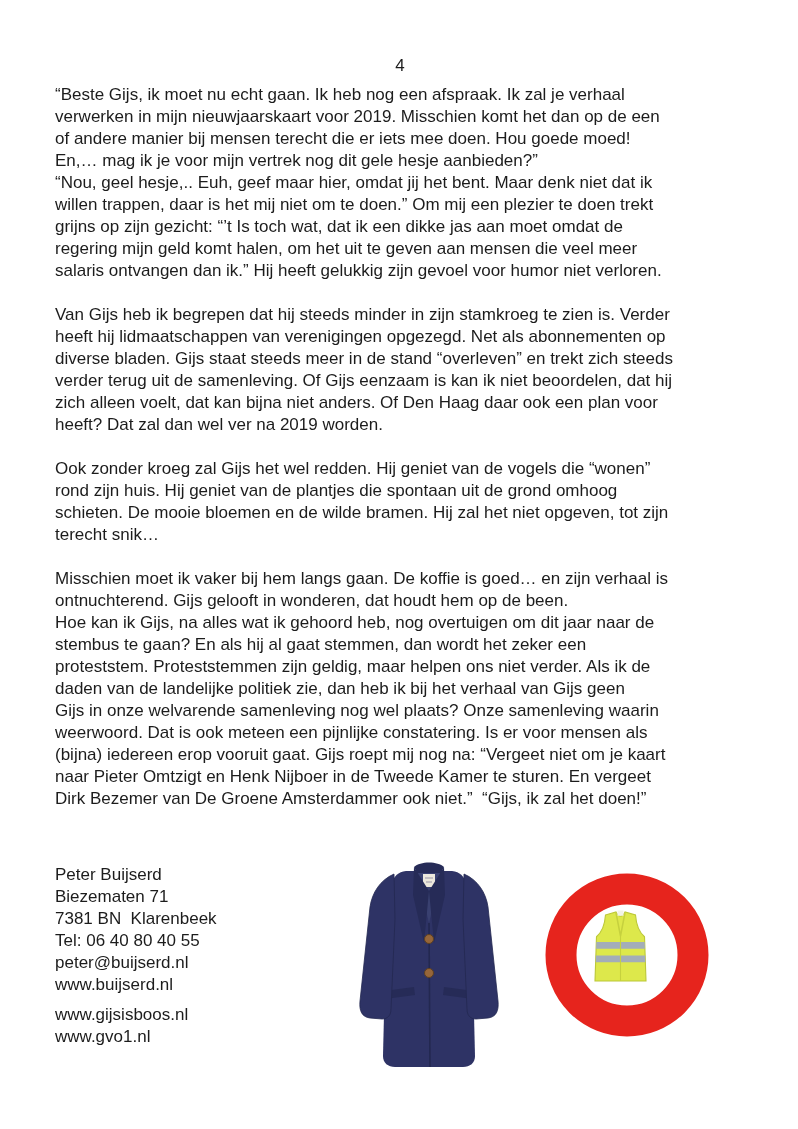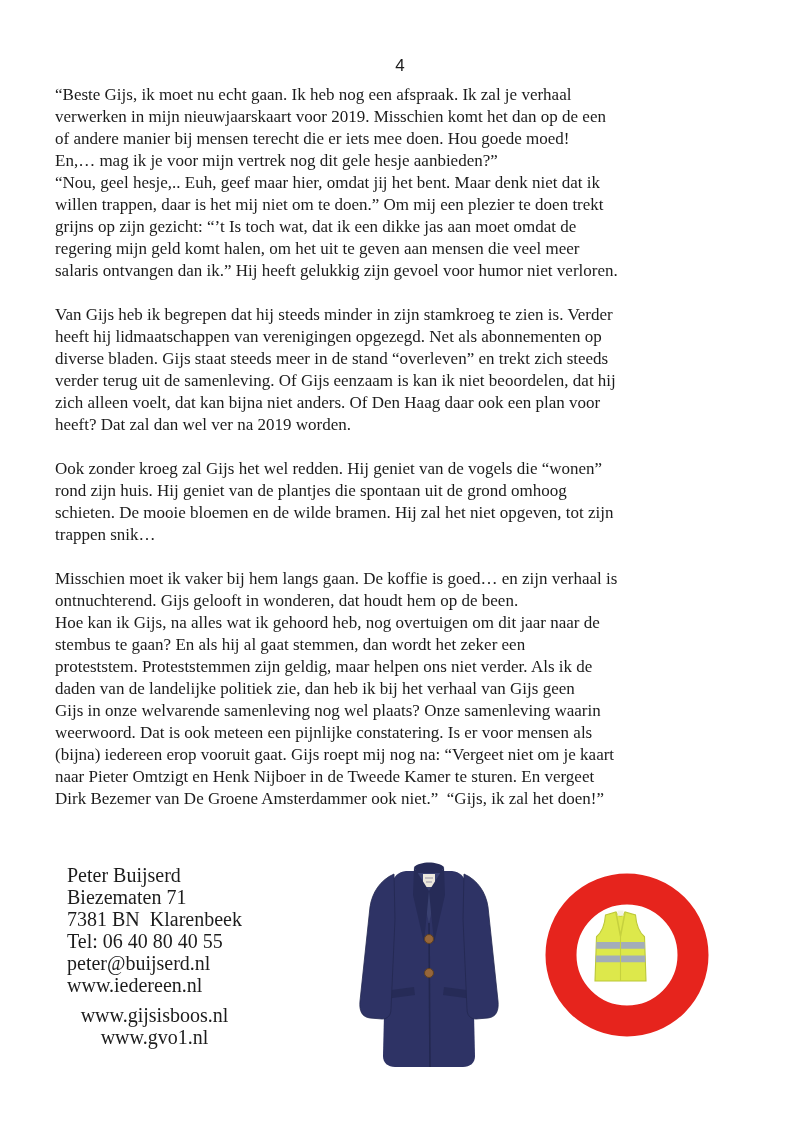--- a/index.html
+++ b/index.html
@@ -13,26 +13,26 @@
   }
   .page-number{
     position:absolute;top:55px;left:55px;width:690px;
     text-align:center;font-size:17px;line-height:22px;
   }
   .body-text{
     position:absolute;top:84px;left:55px;width:705px;
     font-size:17px;line-height:22px;
   }
   .para{margin:0 0 22px 0;}
-  .line{white-space:pre;height:22px;font-family:Liberation Serif, serif;}
+  .line{white-space:pre;height:22px;}
   .signature{
-    position:absolute;left:67px;top:864px;
-    font-size:20px;line-height:22px;
+    position:absolute;left:55px;top:864px;
+    font-size:17px;line-height:22px;
   }
-  .sig-websites{margin-top:8px;text-align:center;}
+  .sig-websites{margin-top:8px;}
   .coat-wrap{position:absolute;left:358px;top:861px;width:142px;height:212px;}
   .sign-wrap{position:absolute;left:545px;top:873px;width:164px;height:164px;}
   svg{display:block;}
 </style>
 </head>
 <body>
 
 <div class="page">
 
   <div class="page-number">4</div>
@@ -54,21 +54,21 @@
         <div class="line">heeft hij lidmaatschappen van verenigingen opgezegd. Net als abonnementen op</div>
         <div class="line">diverse bladen. Gijs staat steeds meer in de stand “overleven” en trekt zich steeds</div>
         <div class="line">verder terug uit de samenleving. Of Gijs eenzaam is kan ik niet beoordelen, dat hij</div>
         <div class="line">zich alleen voelt, dat kan bijna niet anders. Of Den Haag daar ook een plan voor</div>
         <div class="line">heeft? Dat zal dan wel ver na 2019 worden.</div>
       </div>
       <div class="para">
         <div class="line">Ook zonder kroeg zal Gijs het wel redden. Hij geniet van de vogels die “wonen”</div>
         <div class="line">rond zijn huis. Hij geniet van de plantjes die spontaan uit de grond omhoog</div>
         <div class="line">schieten. De mooie bloemen en de wilde bramen. Hij zal het niet opgeven, tot zijn</div>
-        <div class="line">trappen snik…</div>
+        <div class="line">terecht snik…</div>
       </div>
       <div class="para">
         <div class="line">Misschien moet ik vaker bij hem langs gaan. De koffie is goed… en zijn verhaal is</div>
         <div class="line">ontnuchterend. Gijs gelooft in wonderen, dat houdt hem op de been.</div>
         <div class="line">Hoe kan ik Gijs, na alles wat ik gehoord heb, nog overtuigen om dit jaar naar de</div>
         <div class="line">stembus te gaan? En als hij al gaat stemmen, dan wordt het zeker een</div>
         <div class="line">proteststem. Proteststemmen zijn geldig, maar helpen ons niet verder. Als ik de</div>
         <div class="line">daden van de landelijke politiek zie, dan heb ik bij het verhaal van Gijs geen</div>
         <div class="line">Gijs in onze welvarende samenleving nog wel plaats? Onze samenleving waarin</div>
         <div class="line">weerwoord. Dat is ook meteen een pijnlijke constatering. Is er voor mensen als</div>
@@ -78,21 +78,21 @@
       </div>
     </div>
 
   <div class="signature">
     <div>
         <div class="line">Peter Buijserd</div>
         <div class="line">Biezematen 71</div>
         <div class="line">7381 BN  Klarenbeek</div>
         <div class="line">Tel: 06 40 80 40 55</div>
         <div class="line">peter@buijserd.nl</div>
-        <div class="line">www.iedereen.nl</div>
+        <div class="line">www.buijserd.nl</div>
       </div>
     <div class="sig-websites">
         <div class="line">www.gijsisboos.nl</div>
         <div class="line">www.gvo1.nl</div>
       </div>
   </div>
 
   <div class="coat-wrap">
     <svg width="142" height="212" viewBox="0 0 142 212">
 

